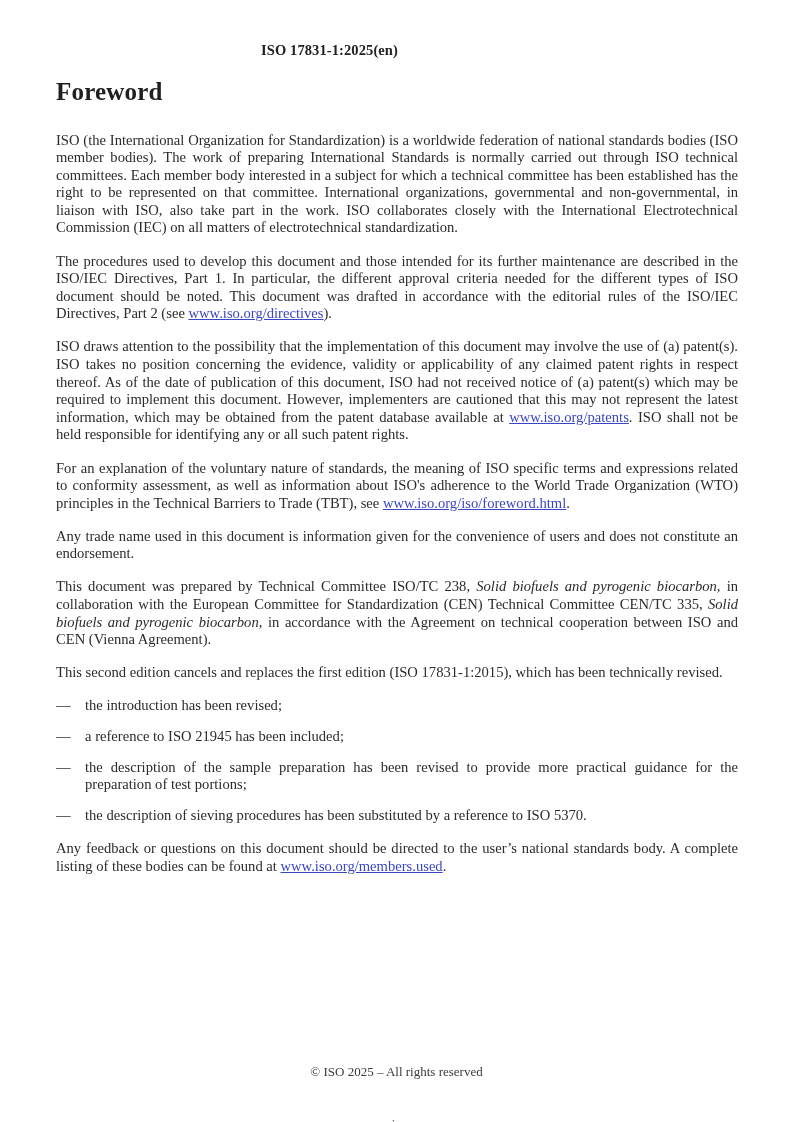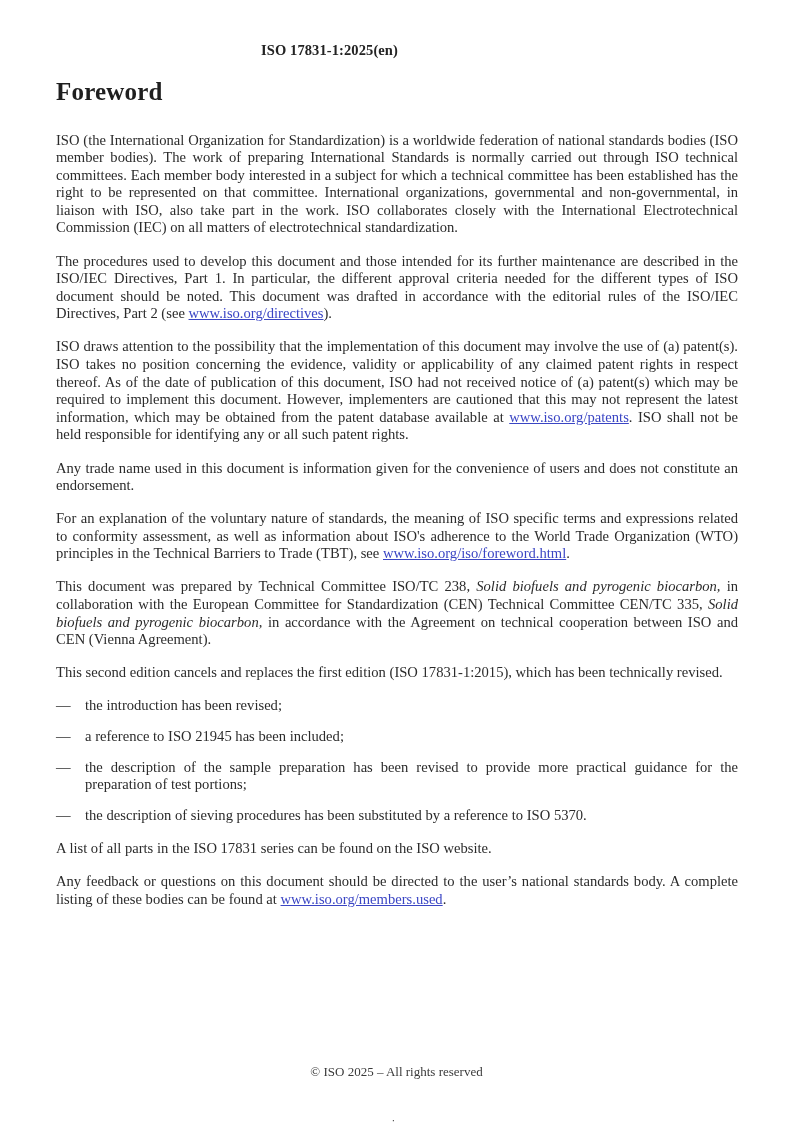--- a/index.html
+++ b/index.html
@@ -115,37 +115,36 @@
   <div class="content">
 
     <h1 class="foreword">Foreword</h1>
 
     <p class="body-par">ISO (the International Organization for Standardization) is a worldwide federation of national standards bodies (ISO member bodies). The work of preparing International Standards is normally carried out through ISO technical committees. Each member body interested in a subject for which a technical committee has been established has the right to be represented on that committee. International organizations, governmental and non-governmental, in liaison with ISO, also take part in the work. ISO collaborates closely with the International Electrotechnical Commission (IEC) on all matters of electrotechnical standardization.</p>
 
     <p class="body-par"><span>The procedures used to develop this document and those intended for its further maintenance are described in the ISO/IEC Directives, Part 1. In particular, the different approval criteria needed for the different types of ISO document should be noted. This document was drafted in accordance with the editorial rules of the ISO/IEC Directives, Part 2 (see </span><a class="doclink" href="#">www.iso.org/directives</a><span>).</span></p>
 
     <p class="body-par"><span>ISO draws attention to the possibility that the implementation of this document may involve the use of (a) patent(s). ISO takes no position concerning the evidence, validity or applicability of any claimed patent rights in respect thereof. As of the date of publication of this document, ISO had not received notice of (a) patent(s) which may be required to implement this document. However, implementers are cautioned that this may not represent the latest information, which may be obtained from the patent database available at </span><a class="doclink" href="#">www.iso.org/patents</a><span>. ISO shall not be held responsible for identifying any or all such patent rights.</span></p>
 
+    <p class="body-par"><span>For an explanation of the voluntary nature of standards, the meaning of ISO specific terms and expressions related to conformity assessment, as well as information about ISO's adherence to the World Trade Organization (WTO) principles in the Technical Barriers to Trade (TBT), see </span><a class="doclink" href="#">www.iso.org/iso/foreword.html</a><span>.</span></p>
+
     <p class="body-par">Any trade name used in this document is information given for the convenience of users and does not constitute an endorsement.</p>
-
-    <p class="body-par"><span>For an explanation of the voluntary nature of standards, the meaning of ISO specific terms and expressions related to conformity assessment, as well as information about ISO's adherence to the World Trade Organization (WTO) principles in the Technical Barriers to Trade (TBT), see </span><a class="doclink" href="#">www.iso.org/iso/foreword.html</a><span>.</span></p>
 
     <p class="body-par"><span>This document was prepared by Technical Committee ISO/TC 238, </span><span class="ital">Solid biofuels and pyrogenic biocarbon,</span><span> in collaboration with the European Committee for Standardization (CEN) Technical Committee CEN/TC 335, </span><span class="ital">Solid biofuels and pyrogenic biocarbon,</span><span> in accordance with the Agreement on technical cooperation between ISO and CEN (Vienna Agreement).</span></p>
 
     <p class="body-par">This second edition cancels and replaces the first edition (ISO 17831-1:2015), which has been technically revised.</p>
 
 
     <ul class="changes">
       <li><span class="dash">—</span><span>the introduction has been revised;</span></li>
       <li><span class="dash">—</span><span>a reference to ISO 21945 has been included;</span></li>
       <li><span class="dash">—</span><span>the description of the sample preparation has been revised to provide more practical guidance for the preparation of test portions;</span></li>
       <li><span class="dash">—</span><span>the description of sieving procedures has been substituted by a reference to ISO 5370.</span></li>
     </ul>
 
-    <p class="body-par">A list of all parts in the ISO 17831 series can be found on the ISO website.</p>
 
     <p class="body-par"><span>Any feedback or questions on this document should be directed to the user’s national standards body. A complete listing of these bodies can be found at </span><a class="doclink" href="#">www.iso.org/members.used</a><span>.</span></p>
 
   </div>
 
   <div class="footer-copy">© ISO 2025 – All rights reserved</div>
   <div class="footer-page">iv</div>
 
 </div>
 

